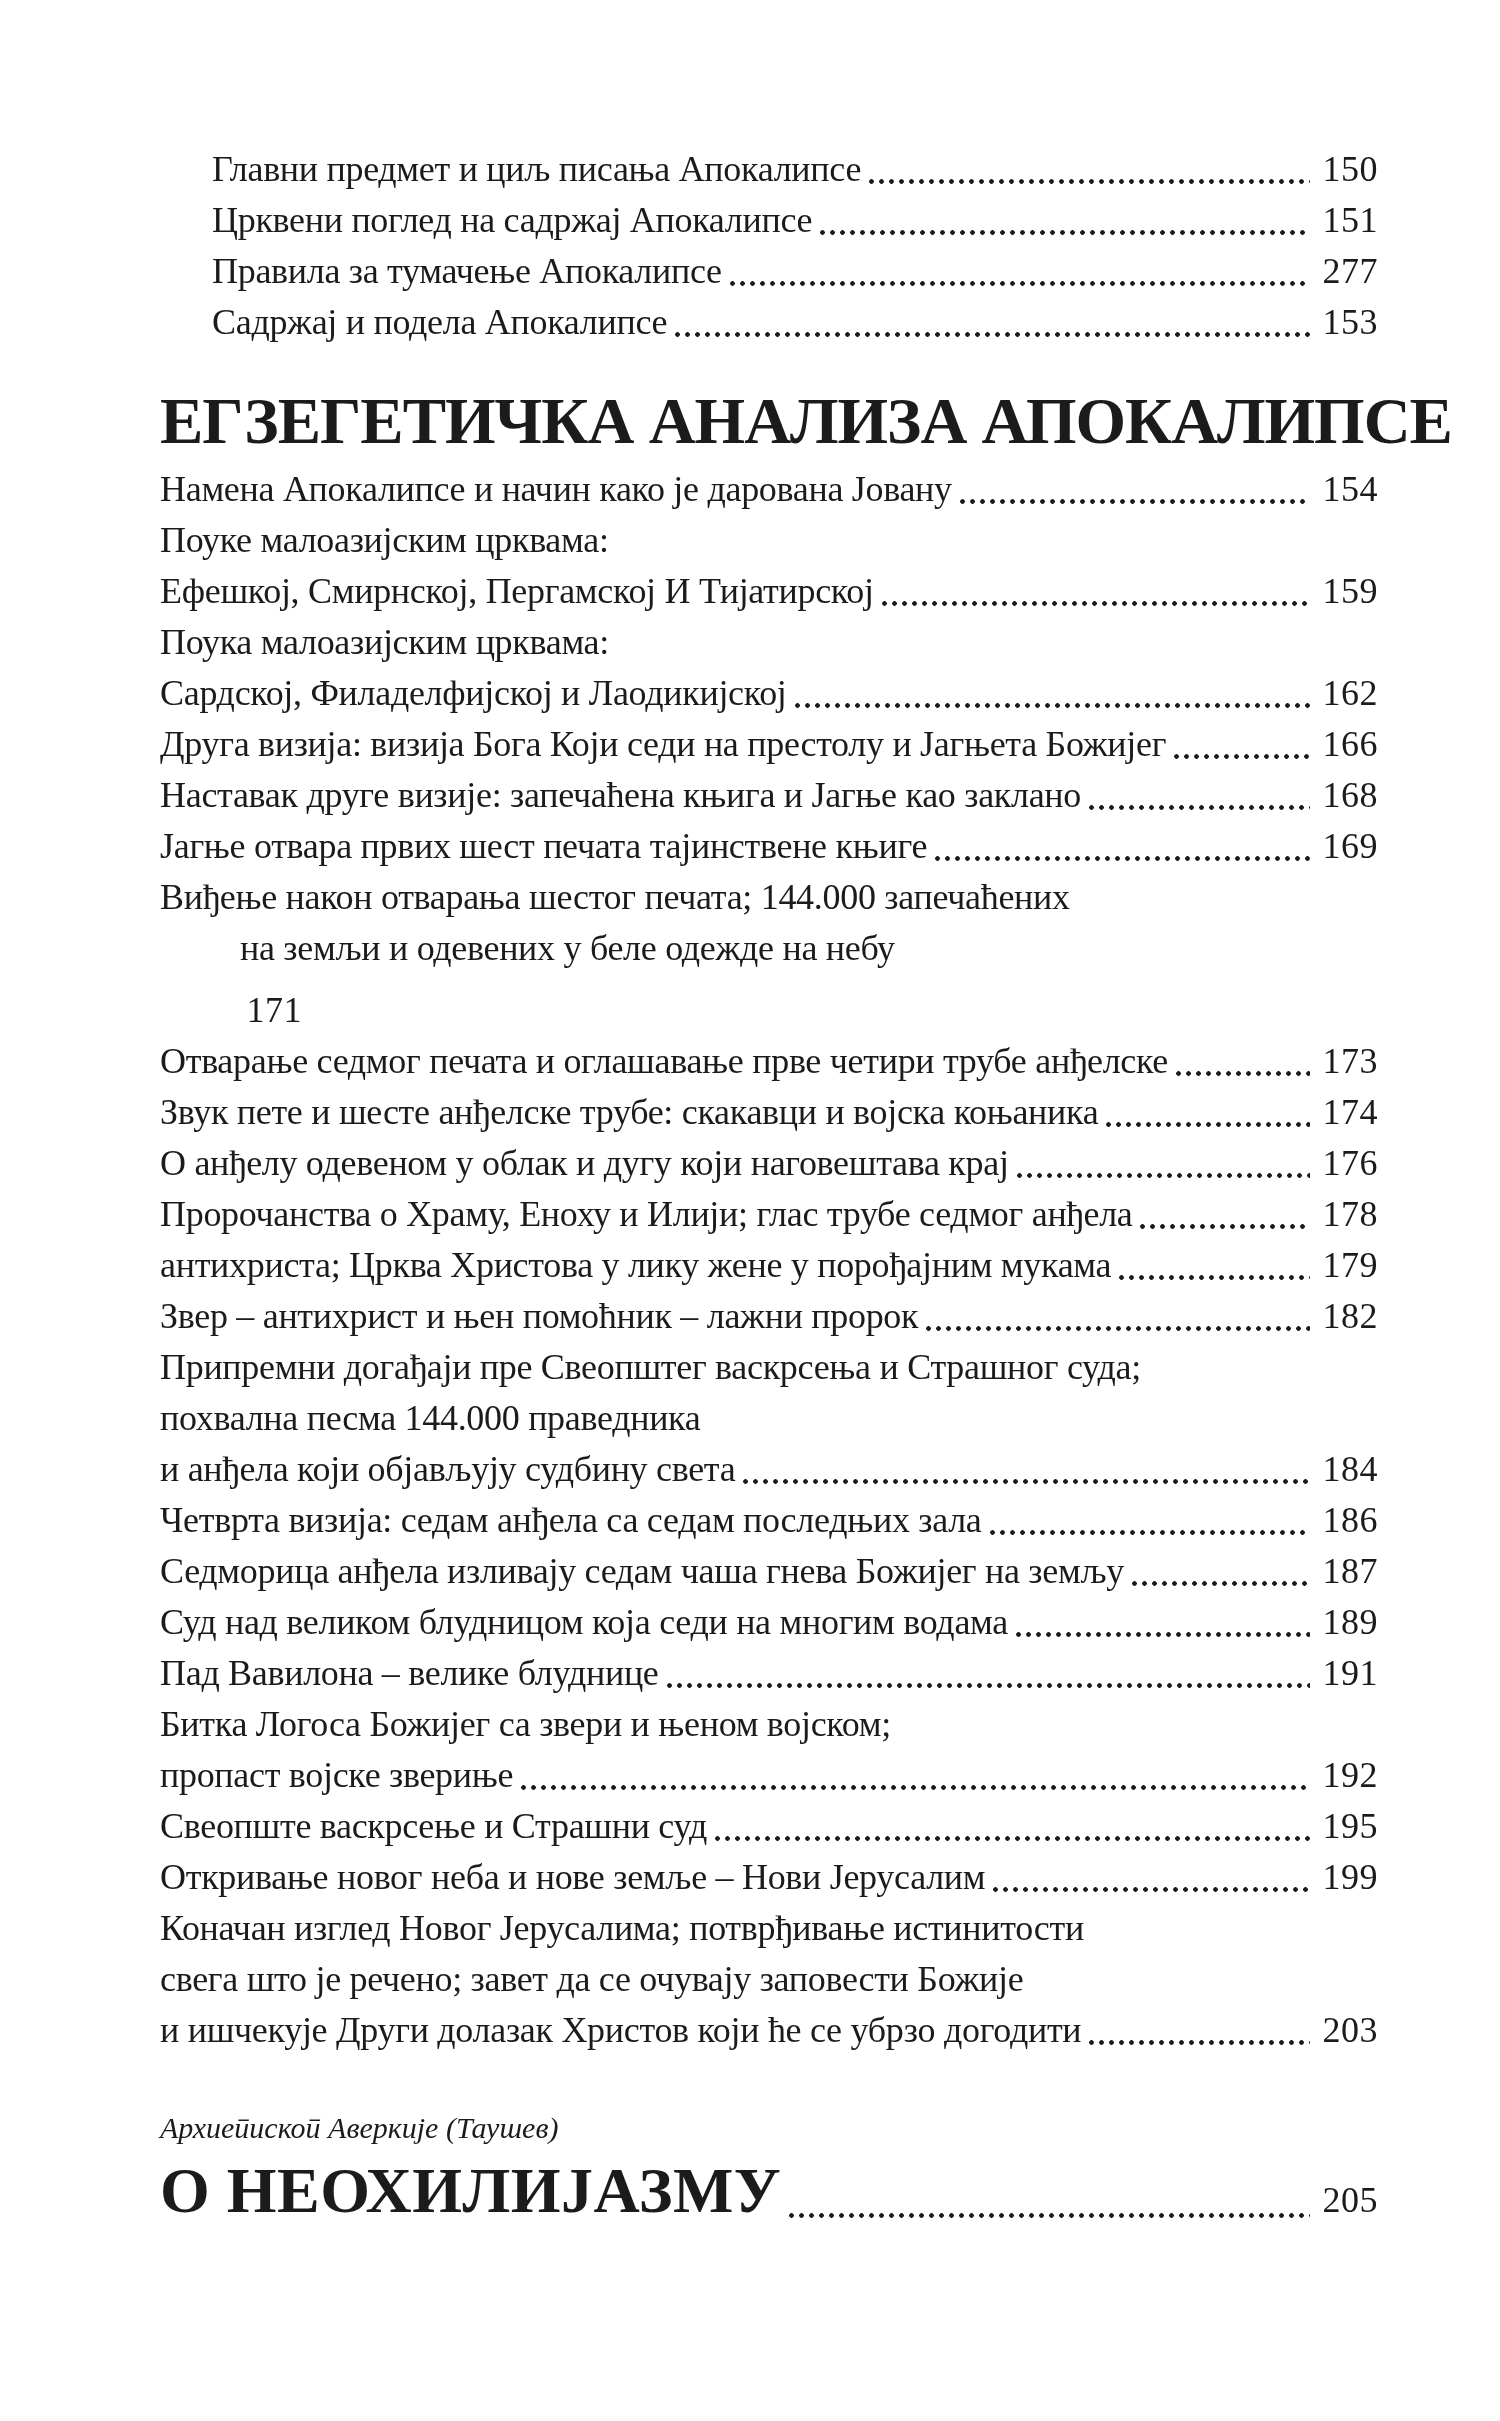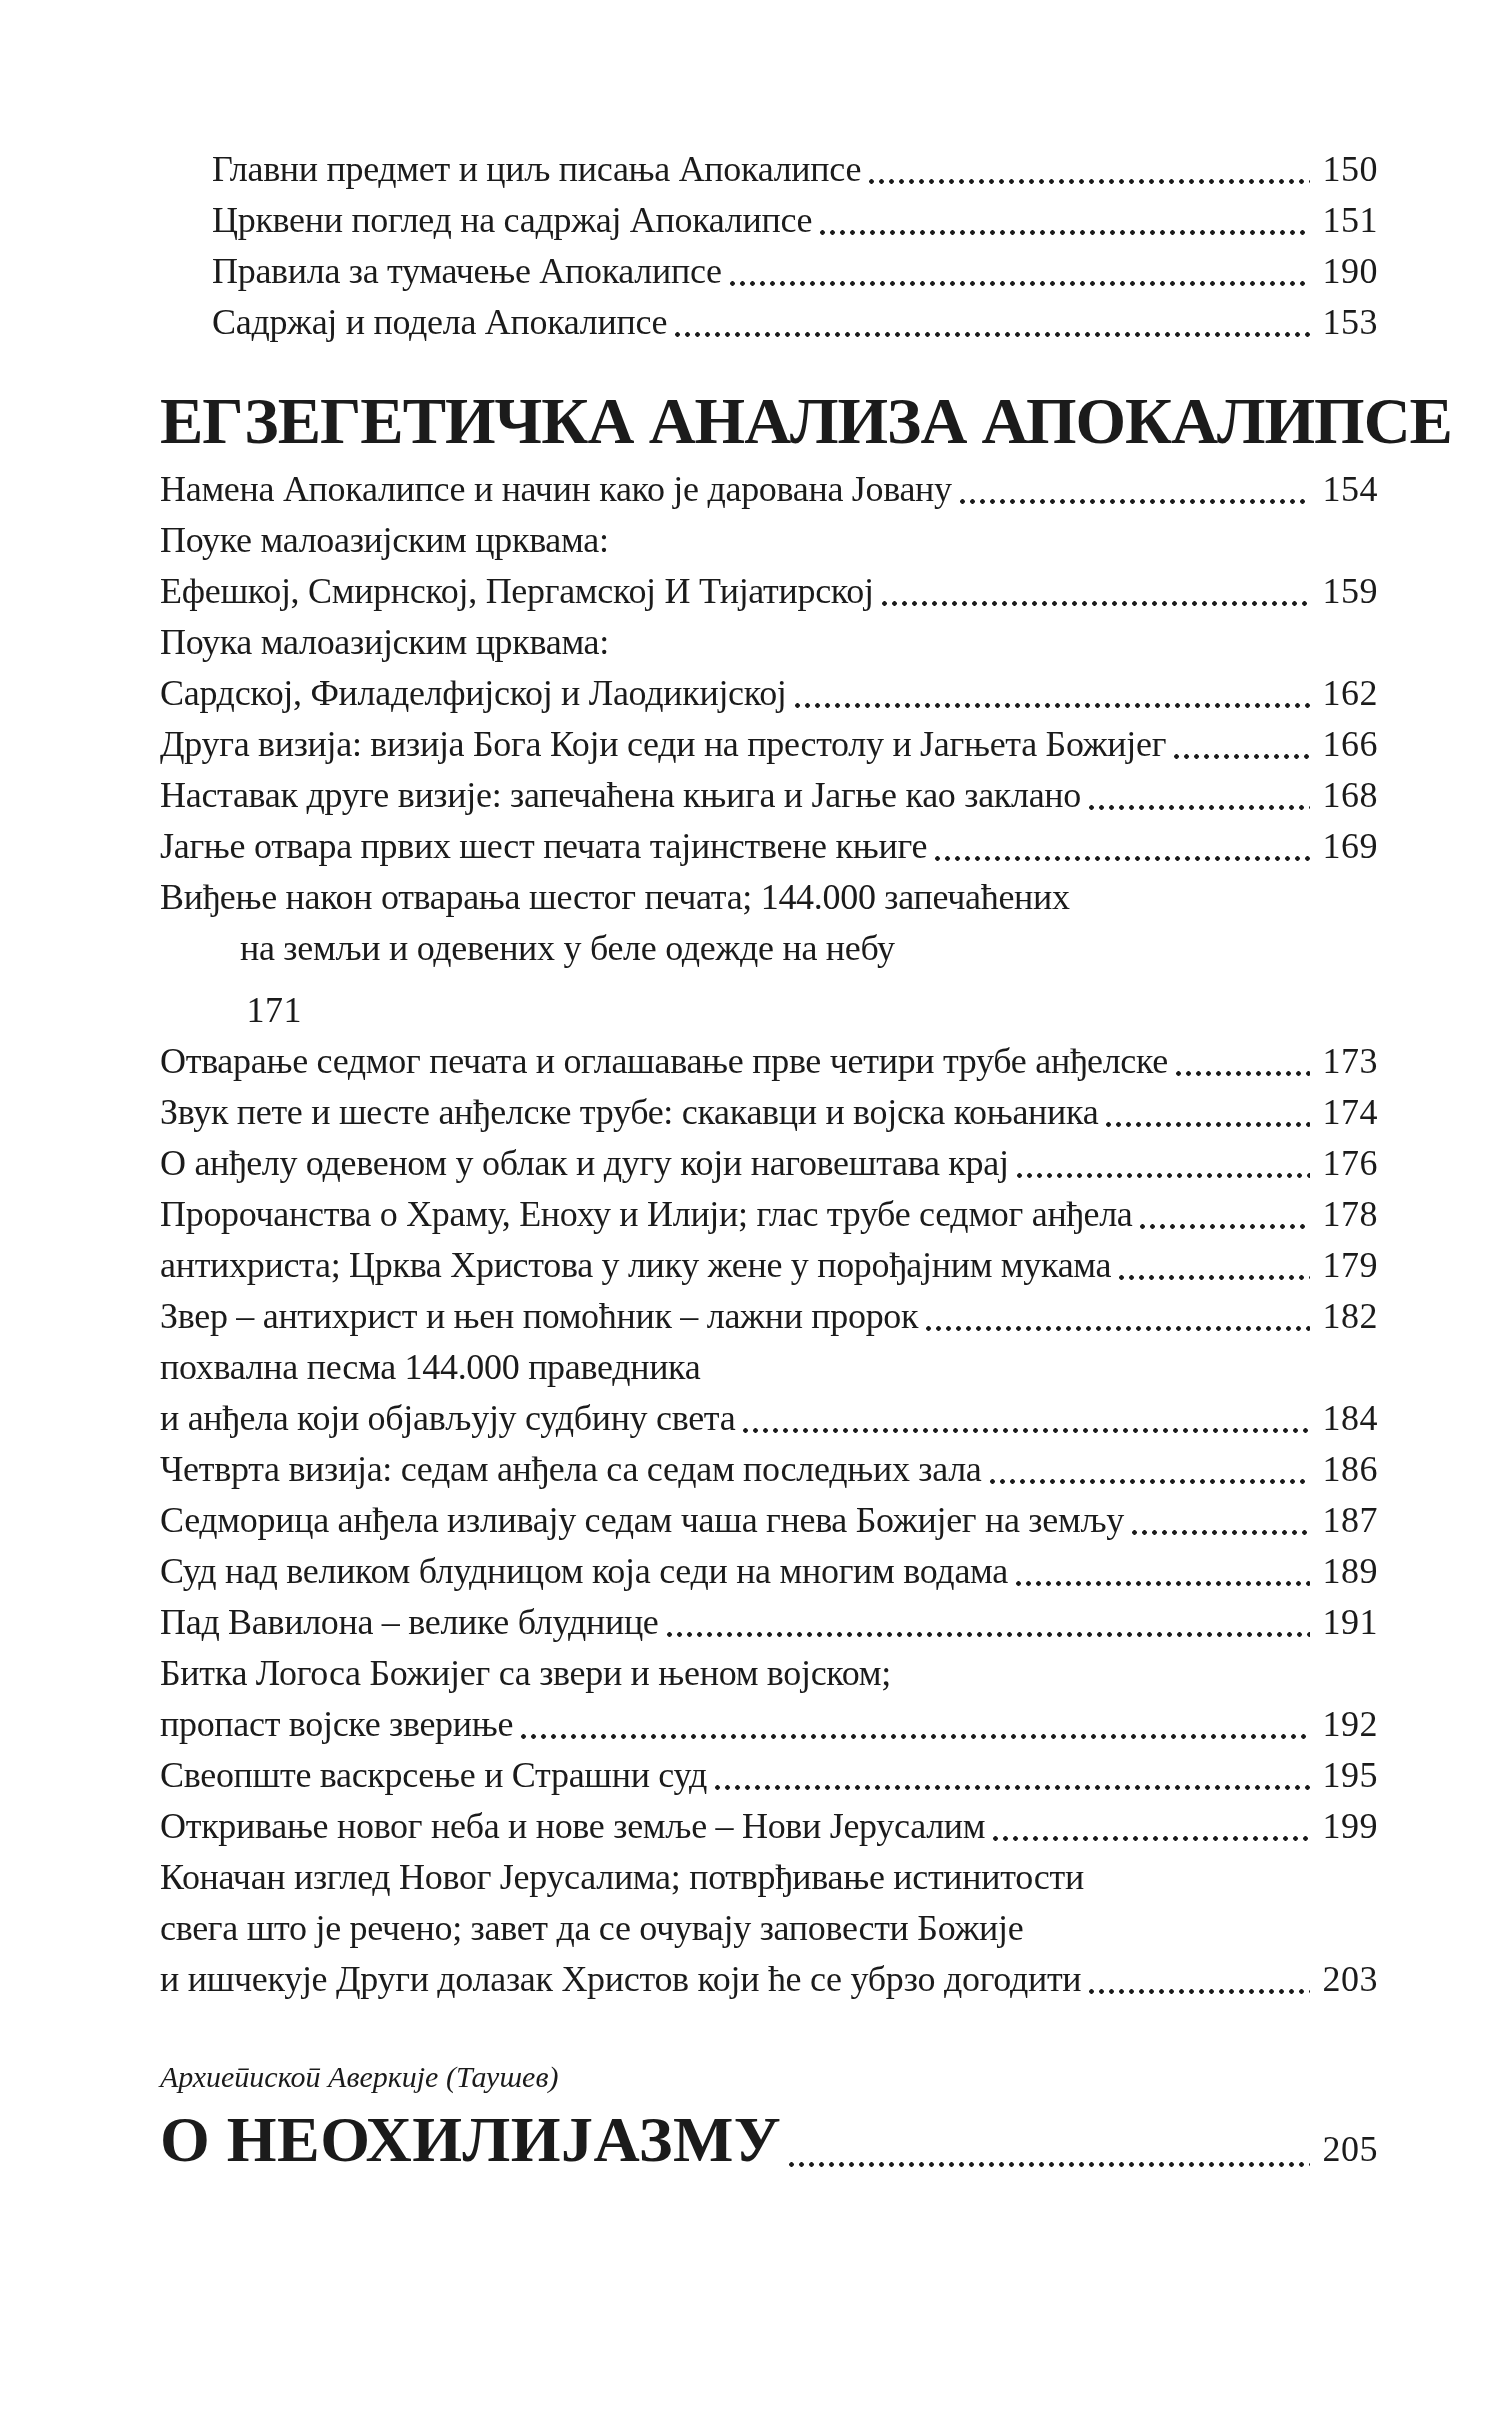--- a/index.html
+++ b/index.html
@@ -89,21 +89,21 @@
         <span class="pg">150</span>
       </div>
       <div class="row b1">
         <span class="t">Црквени поглед на садржај Апокалипсе</span>
         <span class="leader"></span>
         <span class="pg">151</span>
       </div>
       <div class="row b1">
         <span class="t">Правила за тумачење Апокалипсе</span>
         <span class="leader"></span>
-        <span class="pg">190</span>
+        <span class="pg">277</span>
       </div>
       <div class="row b1">
         <span class="t">Садржај и подела Апокалипсе</span>
         <span class="leader"></span>
         <span class="pg">153</span>
       </div>
     </div>
 
   <div class="section-heading">ЕГЗЕГЕТИЧКА АНАЛИЗА АПОКАЛИПСЕ</div>
 
@@ -174,20 +174,23 @@
       </div>
       <div class="row">
         <span class="t">антихриста; Црква Христова у лику жене у порођајним мукама</span>
         <span class="leader"></span>
         <span class="pg">179</span>
       </div>
       <div class="row">
         <span class="t">Звер – антихрист и њен помоћник – лажни пророк</span>
         <span class="leader"></span>
         <span class="pg">182</span>
+      </div>
+      <div class="row">
+        <span class="t">Припремни догађаји пре Свеопштег васкрсења и Страшног суда;</span>
       </div>
       <div class="row">
         <span class="t">похвална песма 144.000 праведника</span>
       </div>
       <div class="row">
         <span class="t">и анђела који објављују судбину света</span>
         <span class="leader"></span>
         <span class="pg">184</span>
       </div>
       <div class="row">

